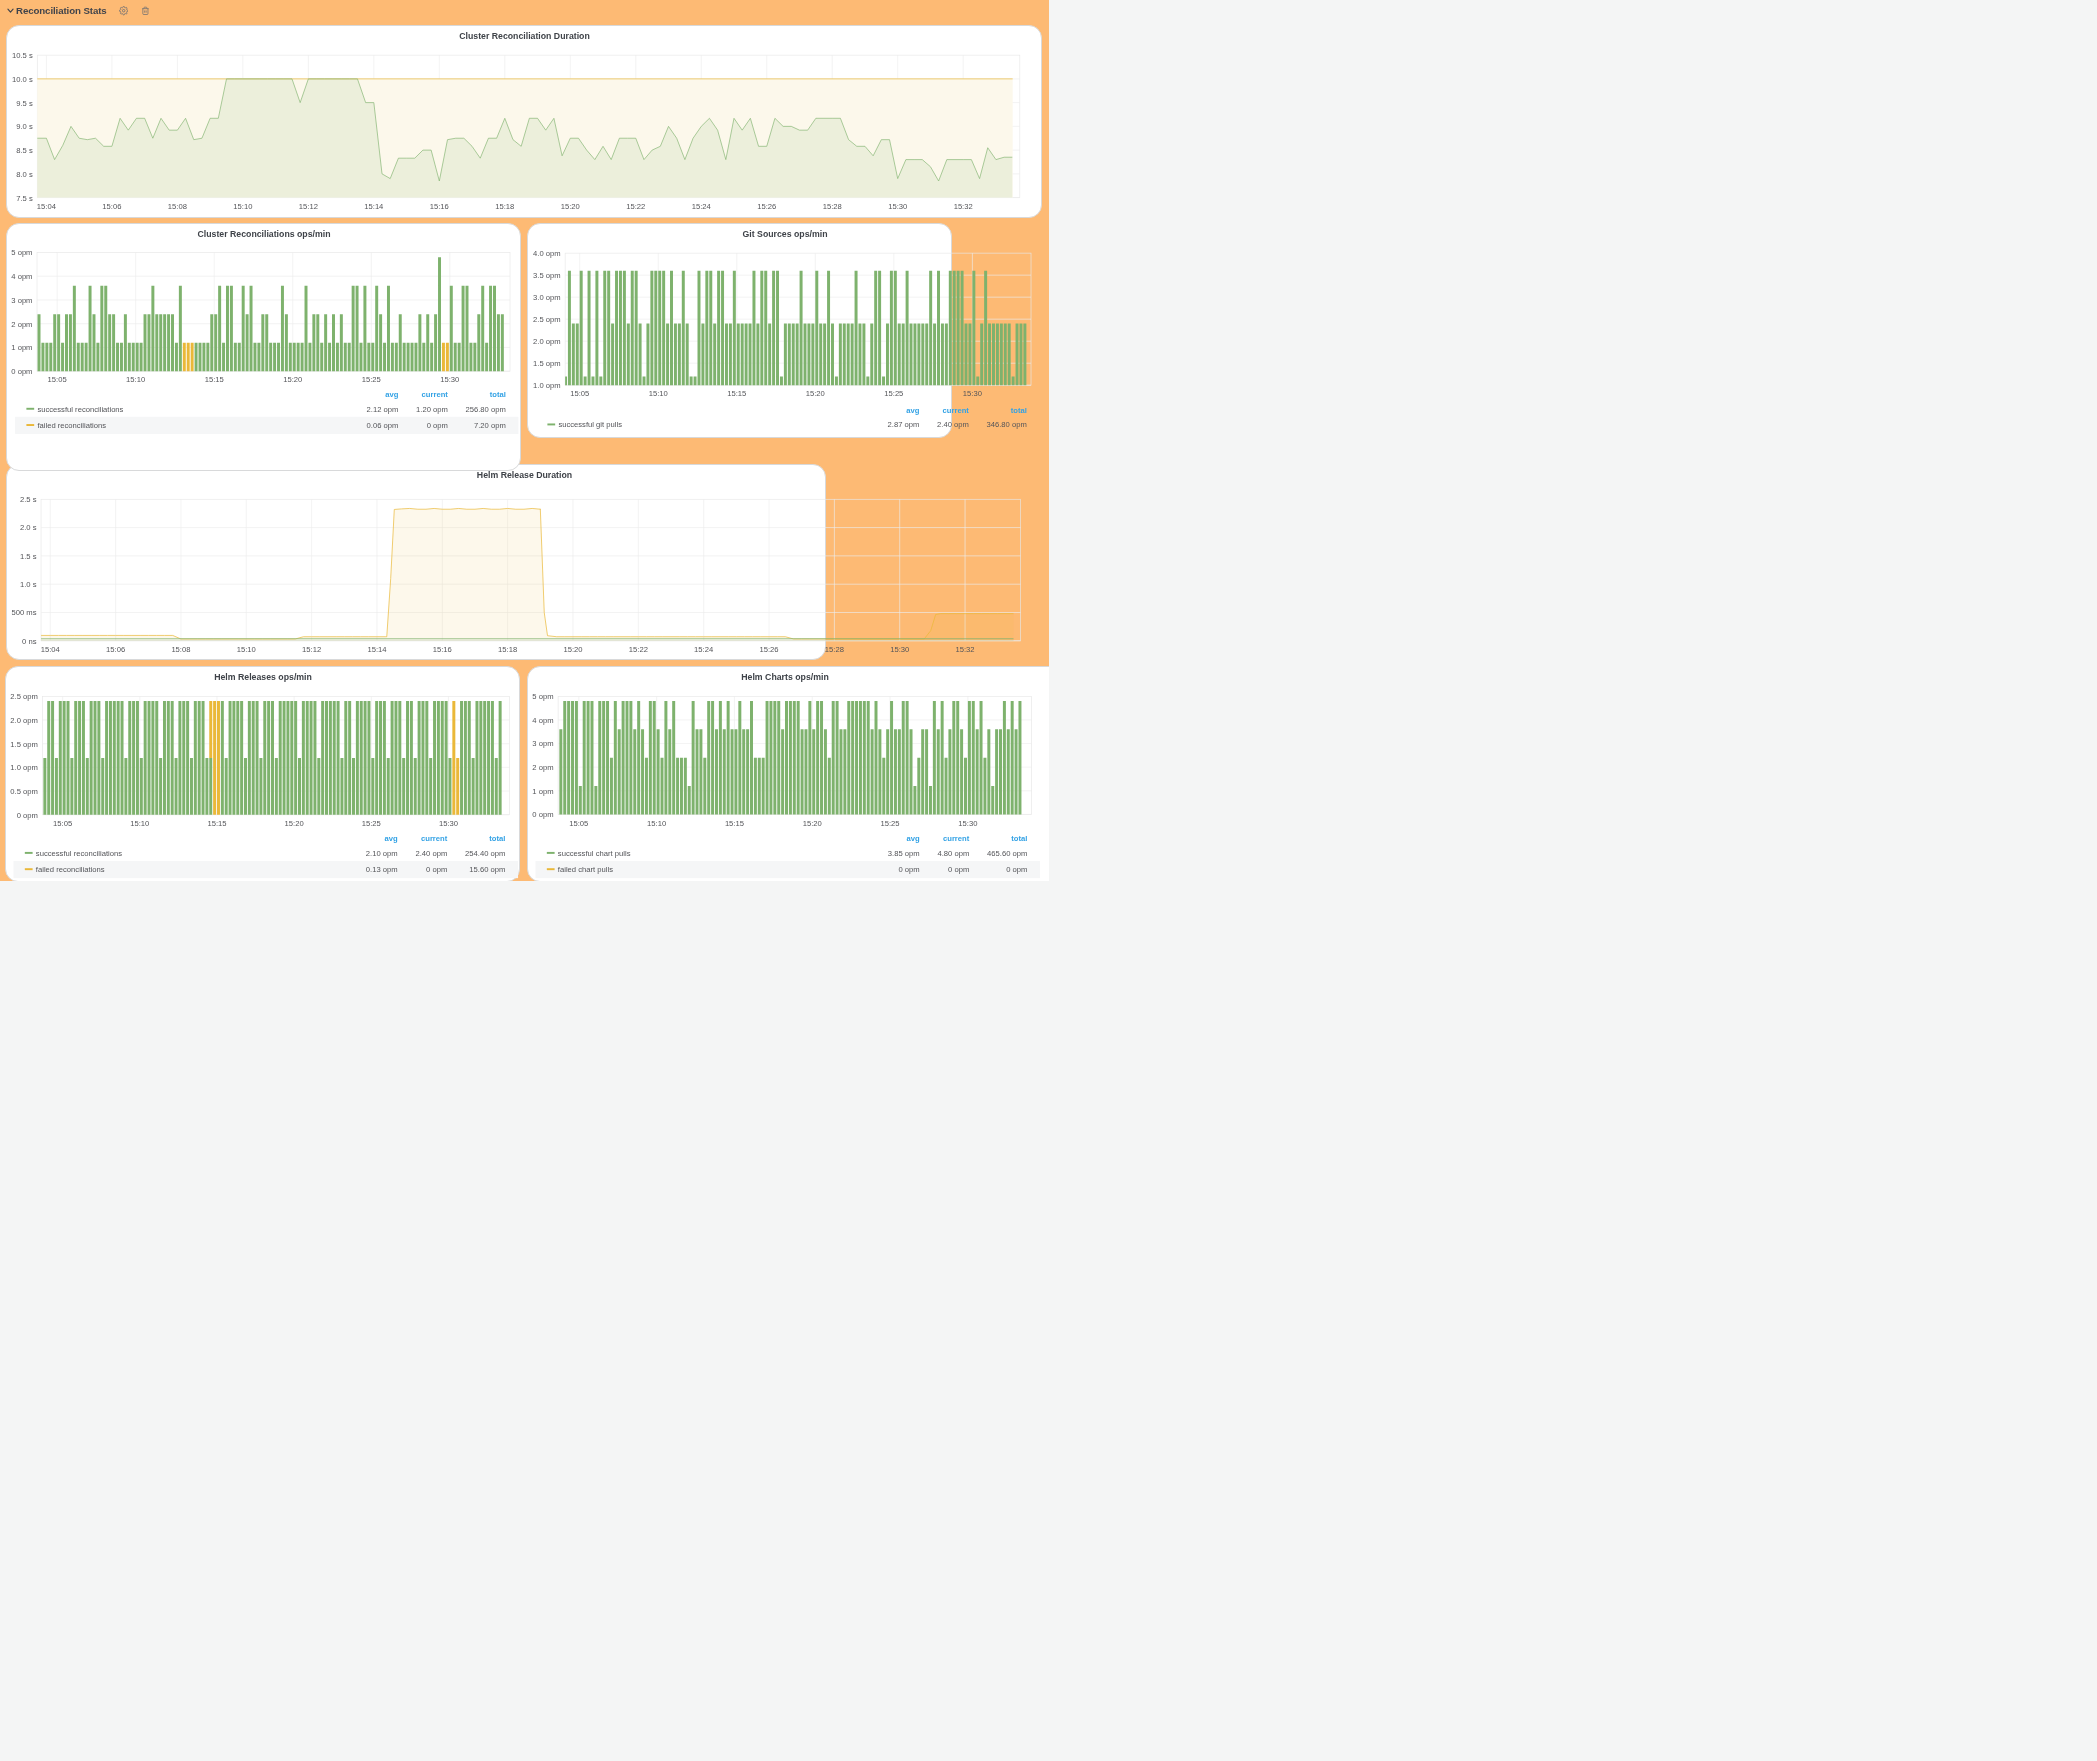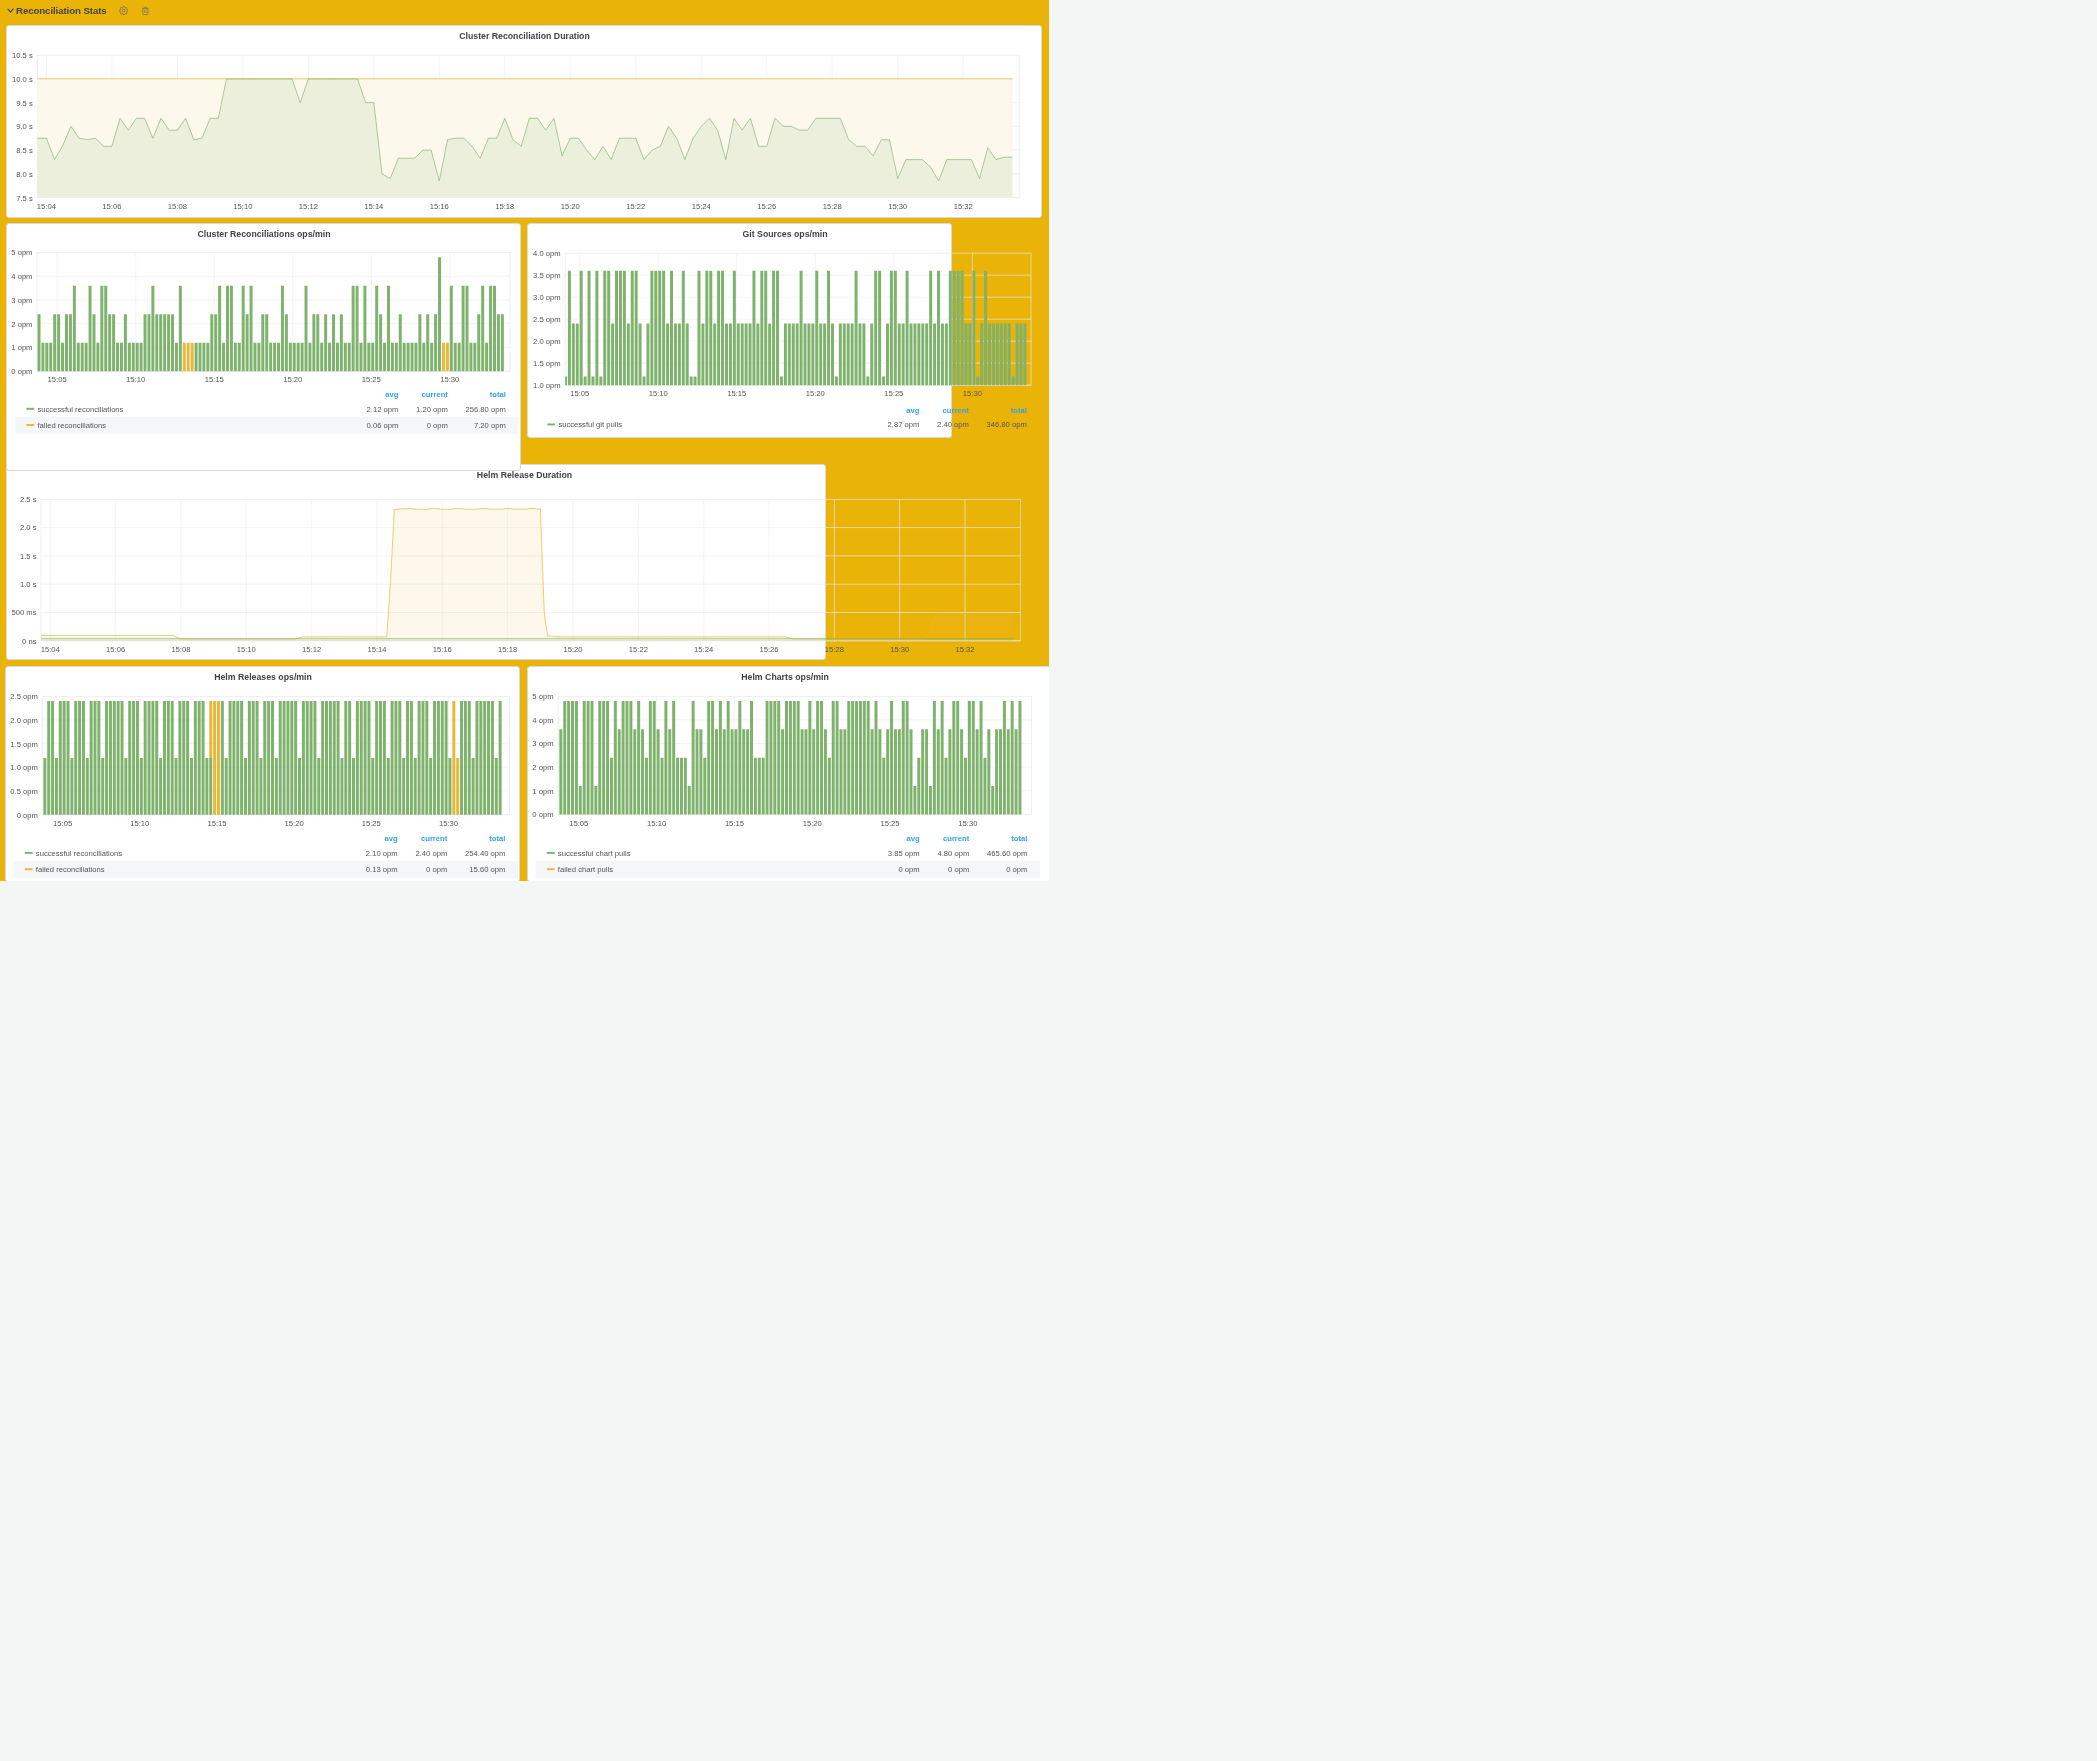--- a/index.html
+++ b/index.html
@@ -1,15 +1,15 @@
 <!DOCTYPE html>
 <html style="font-size:10.4px"><head><meta charset="utf-8"><style>
 html,body{margin:0;padding:0;background:#f4f5f5;font-family:"Liberation Sans",sans-serif;}
-#page{position:relative;width:1049px;height:881px;overflow:hidden;background:#eab308;}
-.panel{position:absolute;background:#fff;border:0.6px solid #d8d9da;border-radius:3px;box-sizing:border-box;text-decoration:underline;}
+#page{position:relative;width:1049px;height:881px;overflow:hidden;background:#fdba74;}
+.panel{position:absolute;background:#fff;border:0.6px solid #d8d9da;border-radius:13px;box-sizing:border-box;text-decoration:underline;}
 .panel svg{position:absolute;left:0;top:0;display:block;}
 .hdr{position:absolute;color:#41444b;font-weight:700;font-size:9.7px;line-height:11.7px;letter-spacing:-0.1px;}
 #page>svg{position:absolute;}
 </style></head><body>
 <div id="page">
     <svg style="left:6.2px;top:5.8px" width="9" height="9" viewBox="0 0 14 14">
       <polyline points="3,5 7,9.4 11,5" fill="none" stroke="#41444b" stroke-width="1.8" stroke-linecap="round" stroke-linejoin="round"></polyline>
     </svg>
     <div class="hdr" style="left:16px;top:5.2px;">Reconciliation Stats</div>
     <svg style="left:119px;top:6.2px" width="9.4" height="9.4" viewBox="0 0 24 24" fill="none" stroke="#6a6d73" stroke-width="2">

